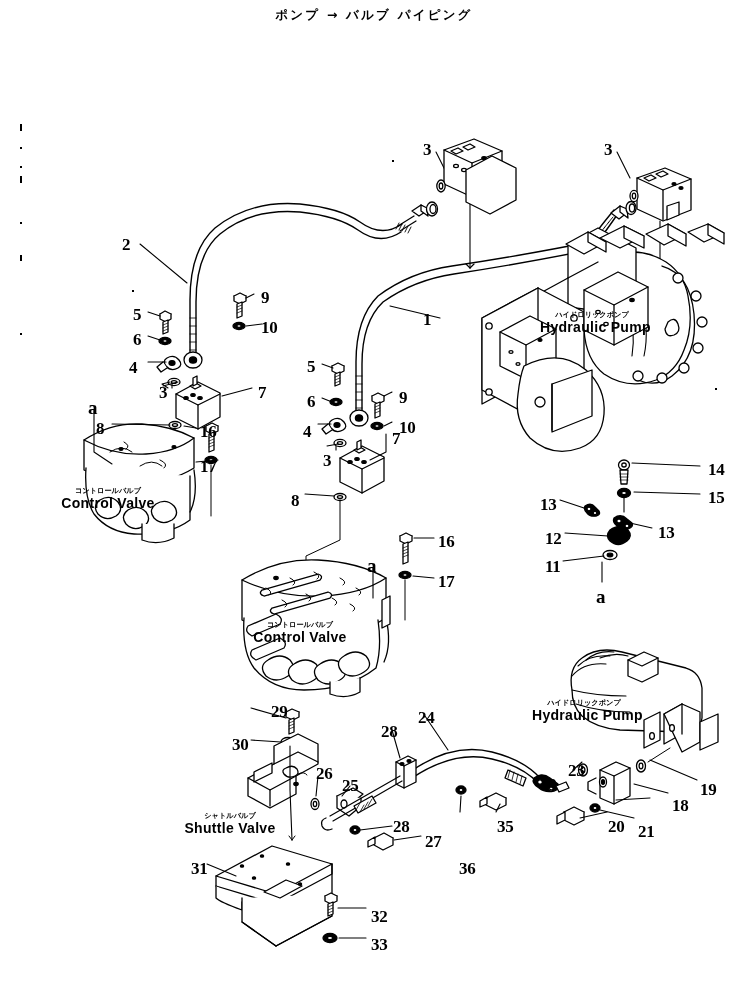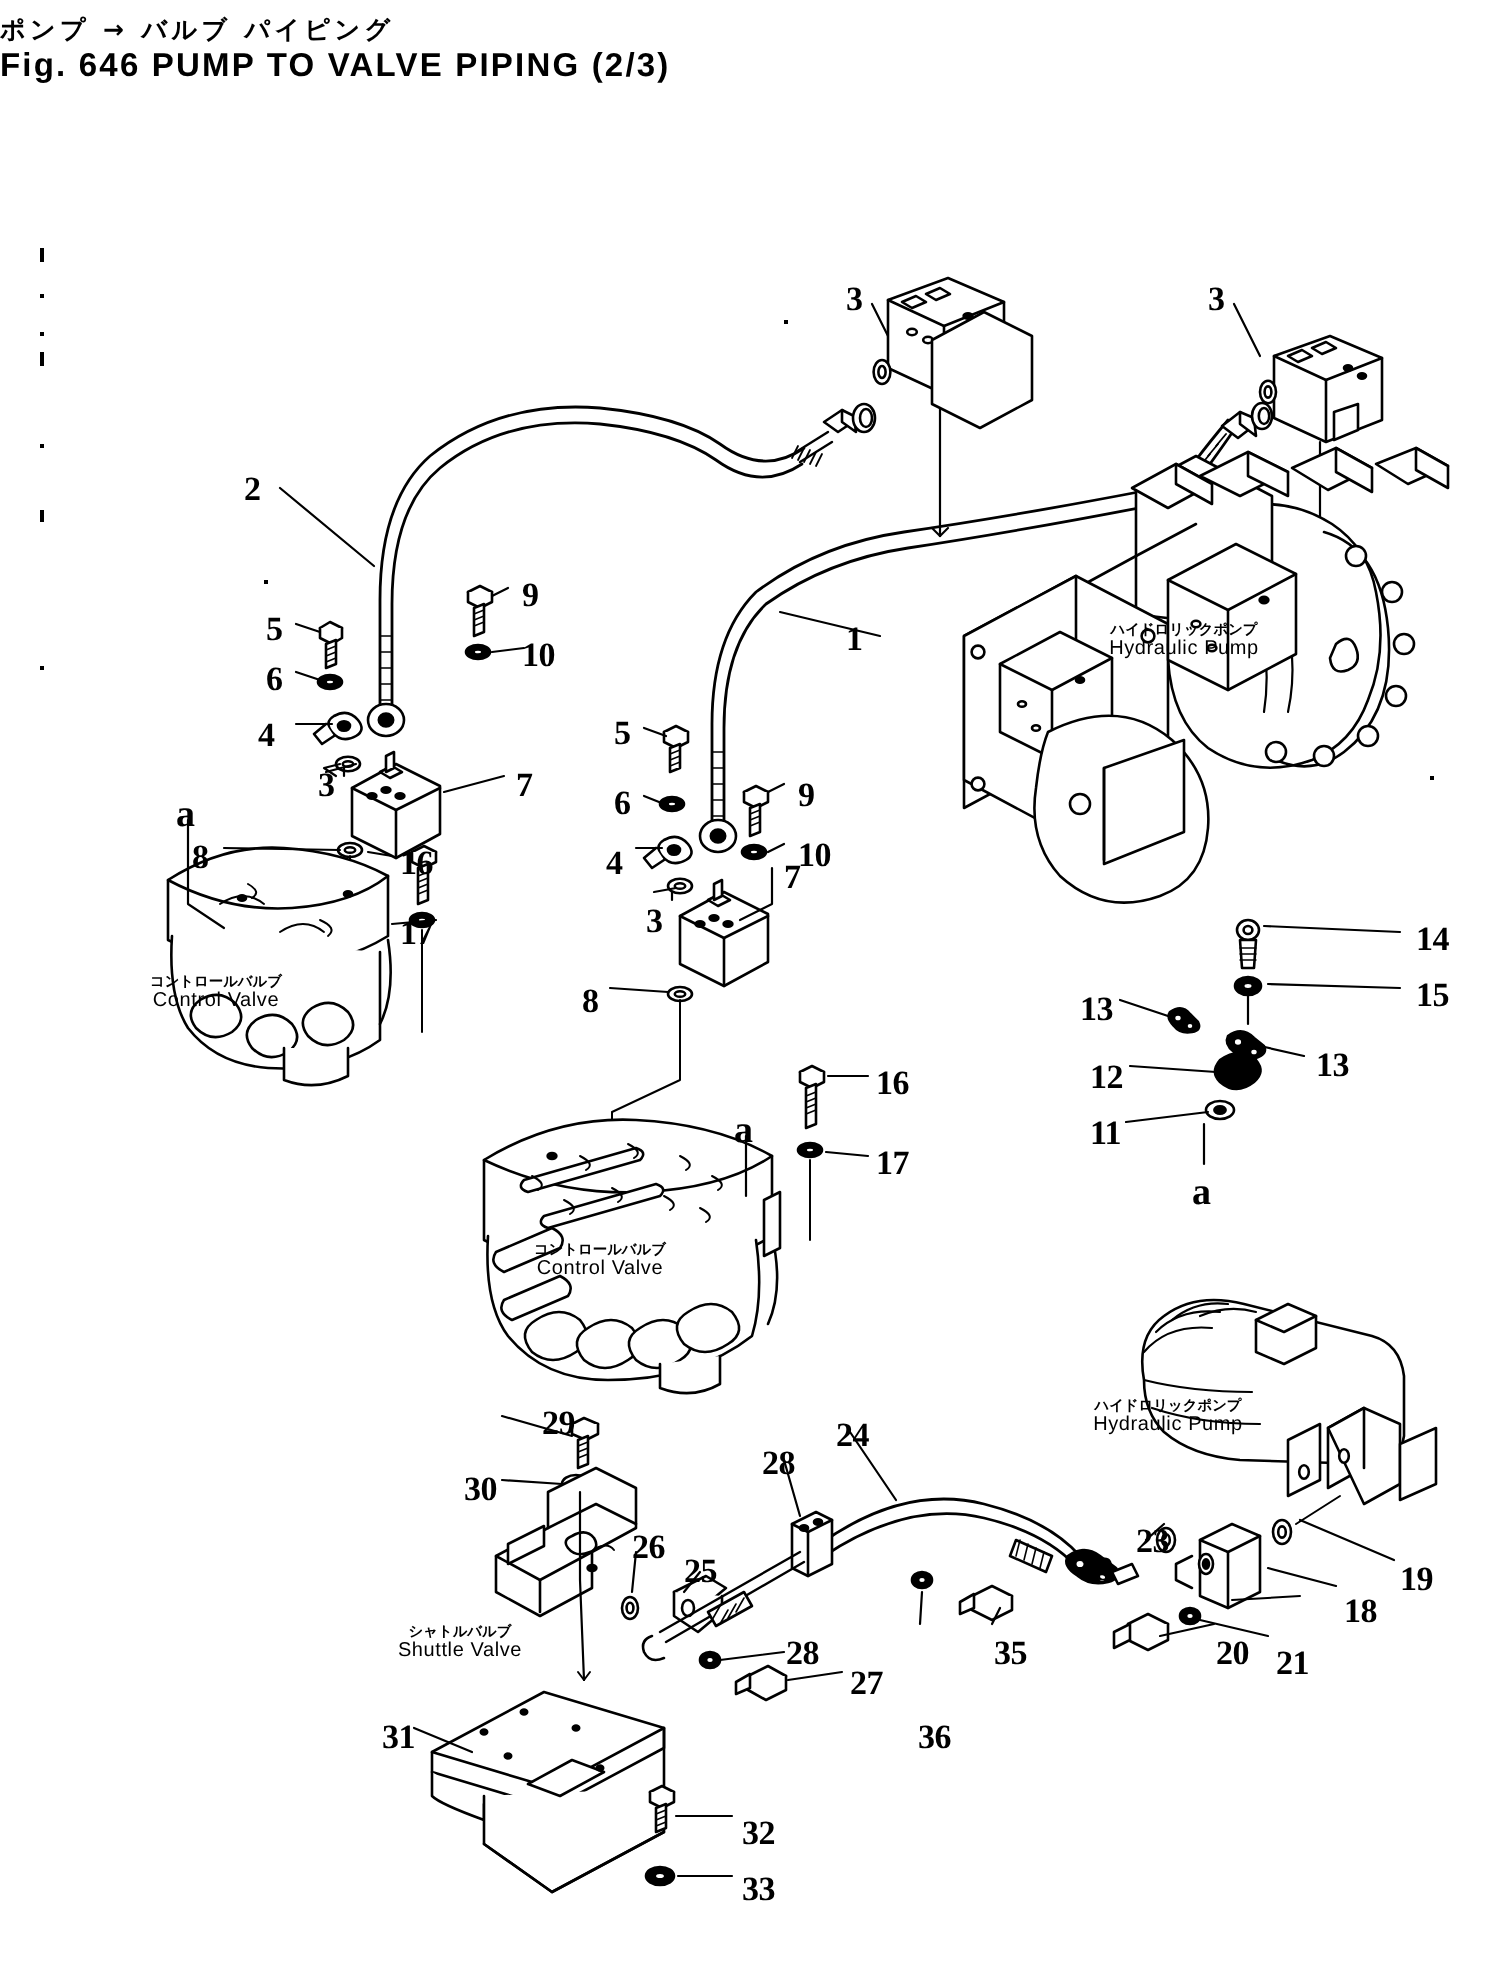--- a/index.html
+++ b/index.html
@@ -22,20 +22,21 @@
   #svg-root {
     position: absolute;
     left: 0; top: 0;
     width: 748px; height: 989px;
   }
   
   .title-wrap {
     position: absolute;
     left: 0; top: 8px;
     width: 748px;
+    text-align: center;
     pointer-events: none;
   }
   .title-jp {
     font-family: "DejaVu Sans", sans-serif;
     font-size: 12.5px;
     font-weight: 700;
     letter-spacing: 2.2px;
     color: #000;
     line-height: 1.15;
     white-space: nowrap;
@@ -79,40 +80,39 @@
   .complabel .jp {
     font-family: "DejaVu Sans", sans-serif;
     font-size: 7.2px;
     font-weight: 700;
     letter-spacing: 0px;
     color: #000;
     line-height: 1.1;
   }
   .complabel .en {
     font-family: "Liberation Sans", sans-serif;
-    font-size: 10px;
-    font-weight: 400;
+    font-size: 14px;
+    font-weight: 700;
     letter-spacing: 0.3px;
     color: #000;
     line-height: 1.15;
   }
   .speck {
     position: absolute;
     background: #000;
     width: 2px; height: 2px;
   }
 </style>
 </head>
 <body>
 
 <div id="sheet">
 
   <div class="title-wrap">
     <div class="title-jp">ポンプ → バルブ パイピング</div>
-    <div class="title-en">Fig. 646  PUMP TO VALVE PIPING (2/3)</div>
   </div>
 
   <svg id="svg-root" viewBox="0 0 748 989">
     <g fill="none" stroke="#000" stroke-width="1.3" stroke-linecap="round" stroke-linejoin="round">
 
       <g>
         <path d="M190,360 L190,300 Q190,250 215,228 Q250,200 300,204 Q340,208 360,222 Q382,238 402,224" stroke-width="1.4" fill="none"></path>
         <path d="M196,360 L196,302 Q196,254 220,234 Q252,208 300,212 Q338,216 358,230 Q380,246 401,232" stroke-width="1.4" fill="none"></path>
 
         <path d="M398,226 L414,216" stroke-width="1.2"></path>

